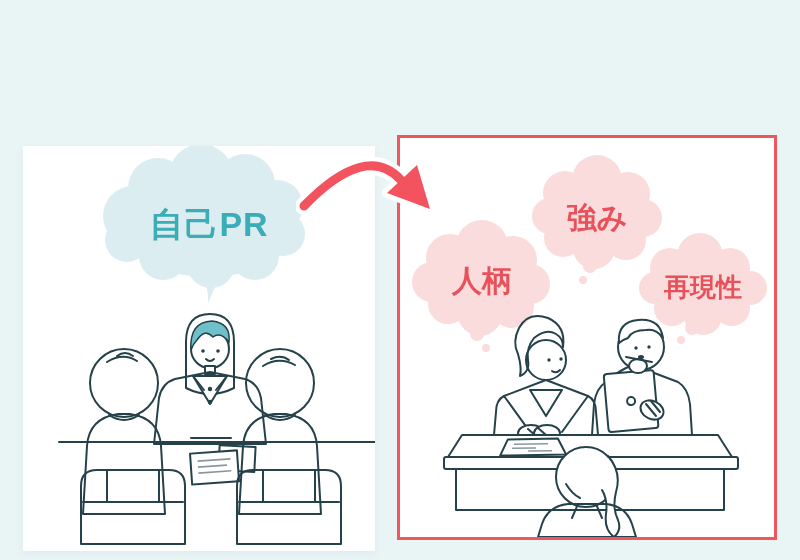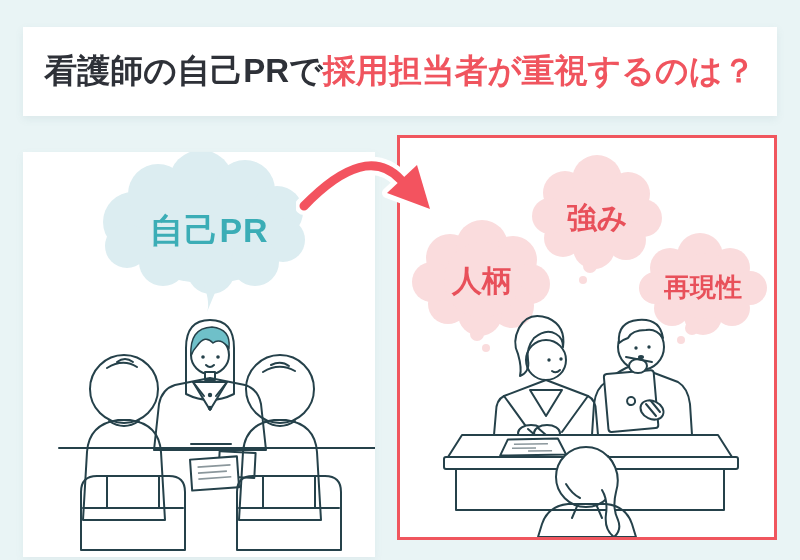--- a/index.html
+++ b/index.html
@@ -10,43 +10,40 @@
   }
   .title-bar{
     position:absolute;left:23px;top:27px;width:754px;height:89px;
     background:#ffffff;box-shadow:0 3px 8px rgba(100,140,150,0.10);
     display:flex;align-items:center;justify-content:center;
   }
   .title-text{font-size:33px;font-weight:800;letter-spacing:0px;white-space:nowrap;}
   .title-dark{color:#2e3138;}
   .title-red{color:#f0545e;}
   .left-panel{
-    position:absolute;left:23px;top:152px;width:352px;height:405px;
+    position:absolute;left:23px;top:146px;width:352px;height:405px;
     background:#ffffff;box-shadow:0 3px 8px rgba(100,140,150,0.08);
   }
   .right-panel{
     position:absolute;left:397px;top:135px;width:380px;height:405px;
     background:#ffffff;border:3px solid #f0565e;box-sizing:border-box;
   }
   .arrow-wrap{position:absolute;left:296px;top:150px;width:160px;height:88px;z-index:6;}
   svg{display:block;}
   .scene{width:100%;height:100%;}
   .bubble-label{font-size:34px;font-weight:800;fill:#3badb6;letter-spacing:1px;}
   .cloud-label{font-weight:800;fill:#e8505a;}
   .ln{stroke:#25414a;stroke-width:2;fill:none;stroke-linecap:round;stroke-linejoin:round;}
   .fillw{fill:#ffffff;}
 </style>
 </head>
 <body>
 
 <div class="page">
 
-  <div class="title-bar">
-    <div class="title-text"><span class="title-dark">看護師の自己PRで</span><span class="title-red">採用担当者が重視するのは？</span></div>
-  </div>
 
   <div class="left-panel">
     <svg class="scene" viewBox="0 0 352 405">
 
       <g>
         <g fill="#dcedf1">
           <ellipse cx="185" cy="77" rx="88" ry="54"></ellipse>
           <circle cx="110" cy="70" r="30"></circle>
             <circle cx="135" cy="42" r="30"></circle>
           <circle cx="178" cy="30" r="32"></circle>

